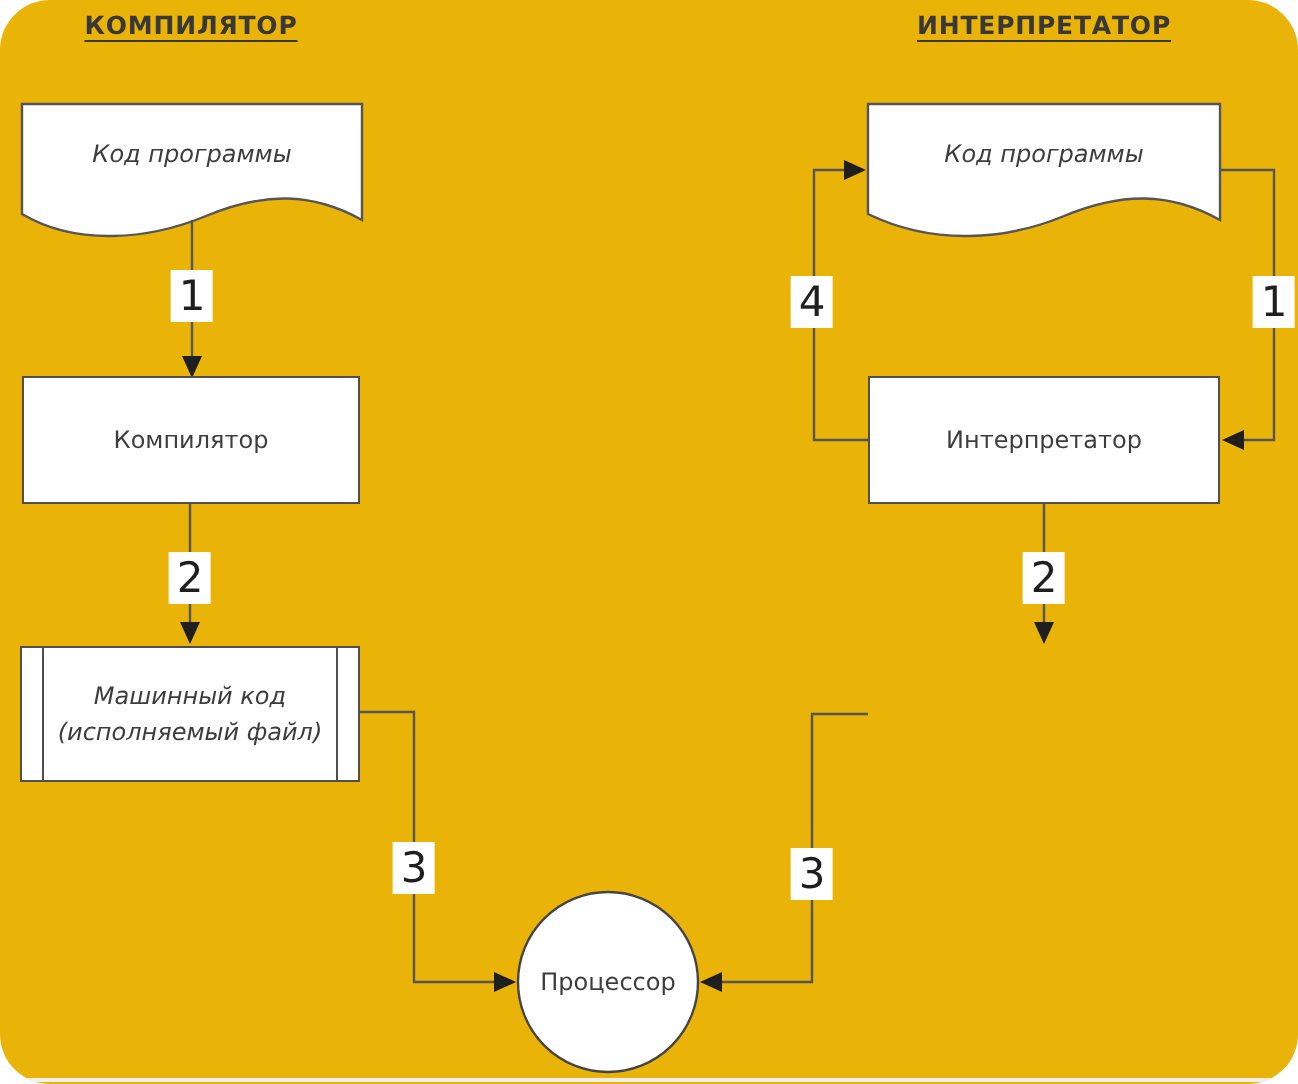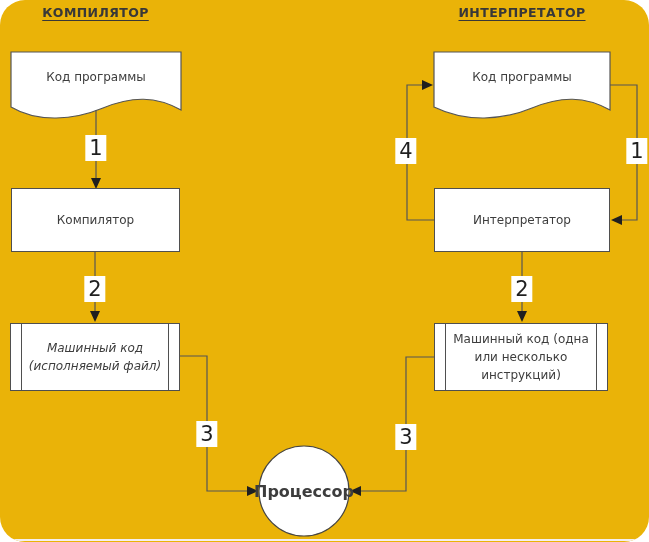--- a/index.html
+++ b/index.html
@@ -33,20 +33,21 @@
     text-underline-offset: 3px;
   }
   .doc-label {
     position: absolute;
     display: flex;
     align-items: center;
     justify-content: center;
     font-size: 12px;
     color: #3d3d3d;
     text-align: center;
+    font-style: italic;
   }
   .proc-box {
     position: absolute;
     box-sizing: border-box;
     border: 1px solid #4f4f4f;
     background: #ffffff;
     display: flex;
     align-items: center;
     justify-content: center;
     font-size: 12px;
@@ -89,23 +90,22 @@
     color: #1f1f1f;
     text-align: center;
   }
   .processor-label {
     position: absolute;
     left: 259px; top: 446px;
     width: 90px; height: 90px;
     display: flex;
     align-items: center;
     justify-content: center;
-    font-size: 16px;
+    font-size: 12px;
     color: #3d3d3d;
-    font-weight: bold;
   }
   .bottom-edge {
     position: absolute;
     left: 0; right: 0; bottom: 1px;
     height: 2px;
     background: #f3efef;
   }
 </style>
 </head>
 <body>
@@ -153,27 +153,20 @@
   <div class="proc-box" style="left:434px; top:188px; width:176px; height:64px;">
     <span>Интерпретатор</span>
   </div>
 
   <div class="machine-box" style="left:10px; top:323px; width:170px; height:68px;font-style:italic;">
     <div class="bar left"></div>
     <div class="bar right"></div>
     <div class="mc-label">Машинный код
 (исполняемый файл)</div>
   </div>
-  <div class="machine-box" style="left:434px; top:323px; width:174px; height:68px;">
-    <div class="bar left"></div>
-    <div class="bar right"></div>
-    <div class="mc-label">Машинный код (одна
-или несколько
-инструкций)</div>
-  </div>
 
   <div class="processor-label">Процессор</div>
 
   <div class="step-num" style="left:96px; top:148px;">1</div>
   <div class="step-num" style="left:95px; top:289px;">2</div>
   <div class="step-num" style="left:207px; top:434px;">3</div>
 
   <div class="step-num" style="left:406px; top:151px;">4</div>
   <div class="step-num" style="left:637px; top:151px;">1</div>
   <div class="step-num" style="left:522px; top:289px;">2</div>

